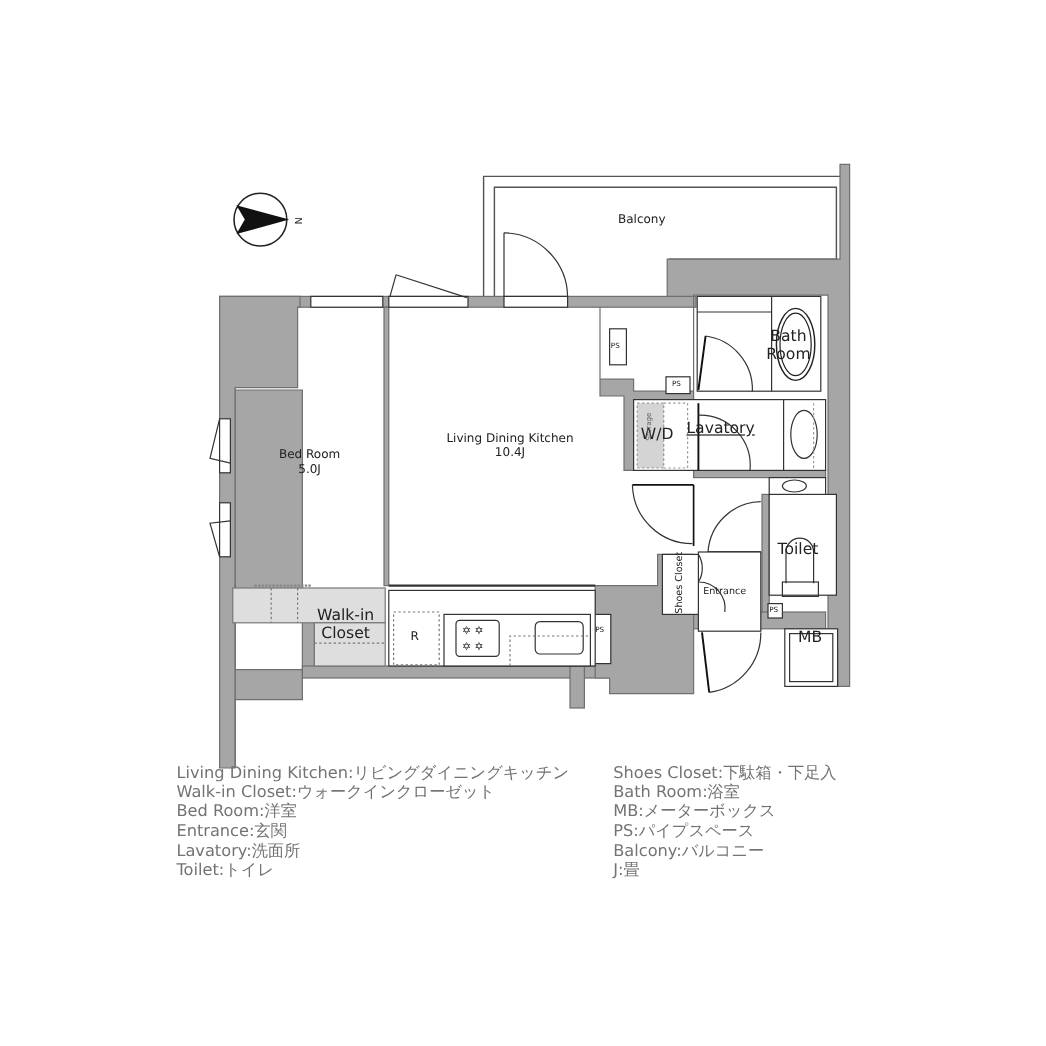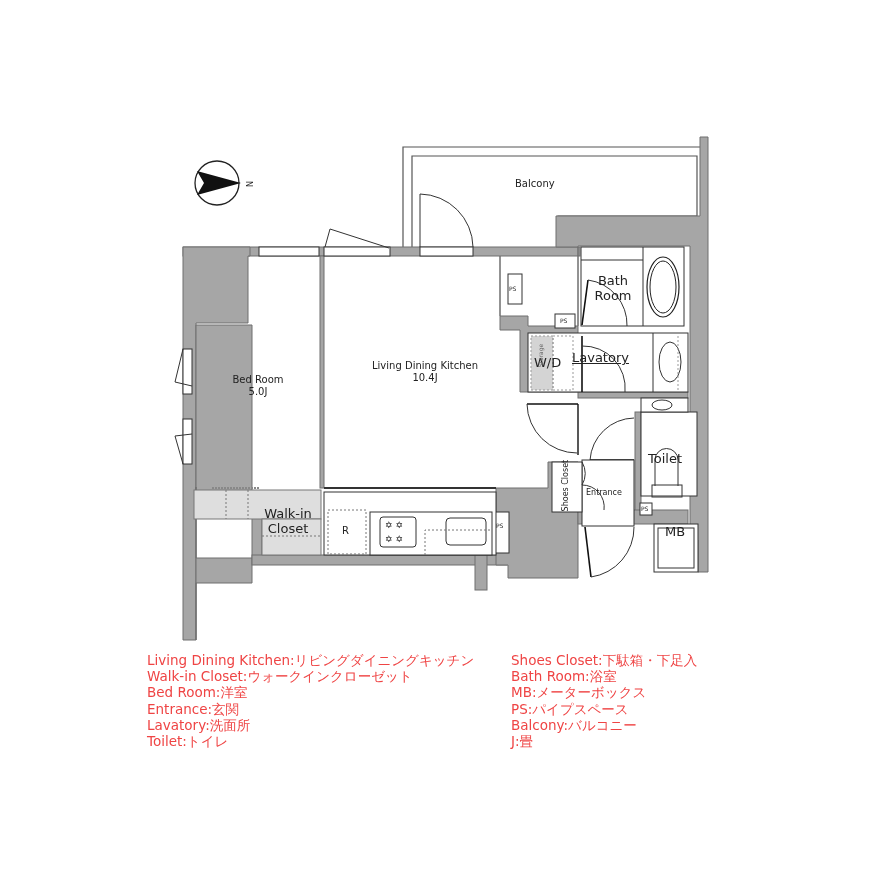--- a/index.html
+++ b/index.html
@@ -5,21 +5,21 @@
   html, body { margin:0; padding:0; background:#ffffff; }
   body { width:872px; height:872px; position:relative; overflow:hidden;
          font-family: "DejaVu Sans", sans-serif; color:#1a1a1a; }
   #plan { position:absolute; left:0; top:0; width:872px; height:872px; }
   .lbl { position:absolute; text-align:center; white-space:nowrap; line-height:1.15; color:#222; }
   .l14 { font-size:10px; }
   .l13 { font-size:13px; }
   .l10 { font-size:10px; }
   .l8  { font-size:8px; }
   .l6  { font-size:6px; }
-  .legend { position:absolute; font-size:13.5px; line-height:16.2px; color:#ef4444;margin-top:16px; }
+  .legend { position:absolute; font-size:13.5px; line-height:16.2px; color:#737373; }
   .legend div { white-space:nowrap; }
 </style>
 </head>
 <body>
 
 <svg id="plan" viewBox="0 0 872 872" xmlns="http://www.w3.org/2000/svg">
 
   <g>
     <circle cx="217" cy="183" r="22" fill="#fff" stroke="#222" stroke-width="1.3"></circle>
     <polygon points="197,171 241,183 197,195 204,183" fill="#111"></polygon>
@@ -149,21 +149,21 @@
 <div class="lbl l14" style="left:208px;top:374px;width:100px;">
   <div>Bed Room</div>
   <div>5.0J</div>
 </div>
 
 <div class="lbl l14" style="left:340px;top:360px;width:170px;">
   <div>Living Dining Kitchen</div>
   <div>10.4J</div>
 </div>
 
-<div class="lbl l13" style="left:588px;top:274px;width:50px;">
+<div class="lbl l13" style="left:588px;top:274px;width:50px;padding-left:44px;">
   <div>Bath</div>
   <div>Room</div>
 </div>
 
 <div class="lbl l13" style="left:572px;top:351px;text-decoration:underline;">Lavatory</div>
 <div class="lbl l13" style="left:534px;top:356px;">W/D</div>
 <div class="lbl l6" style="left:530px;top:352px;transform:rotate(-90deg);color:#666;">Storage</div>
 <div class="lbl l13" style="left:648px;top:424px;margin-top:28px;">Toilet</div>
 <div class="lbl l8" style="left:586px;top:488px;">Entrance</div>
 <div class="lbl l8" style="left:540px;top:481px;transform:rotate(-90deg);">Shoes Closet</div>

